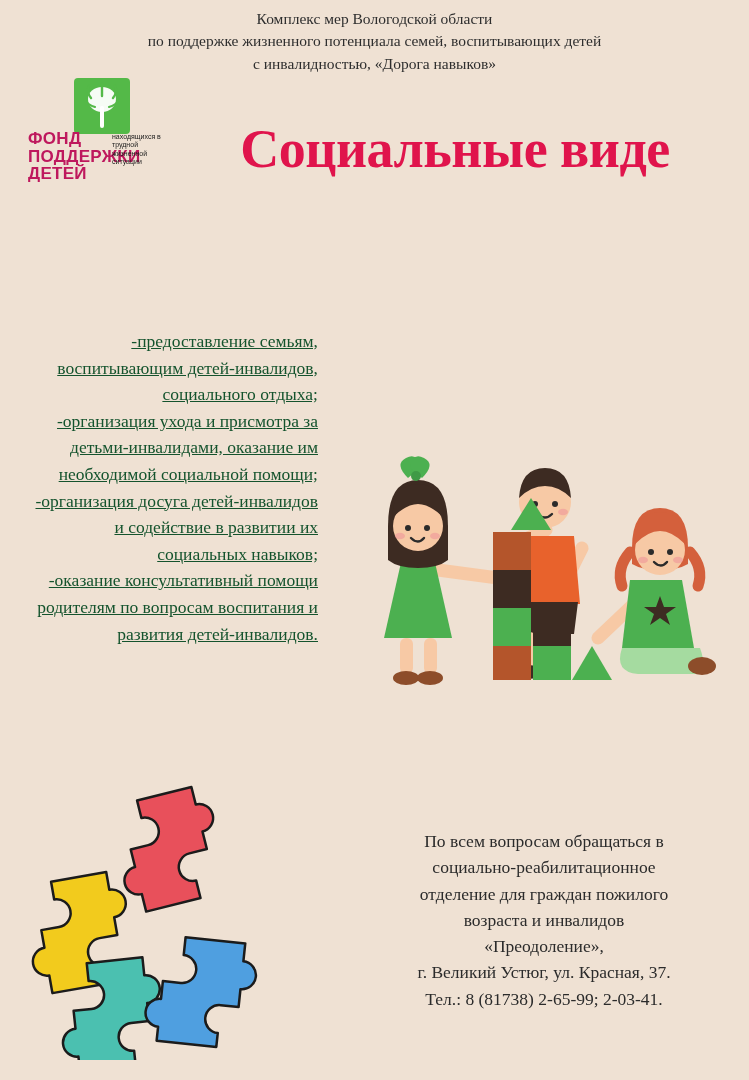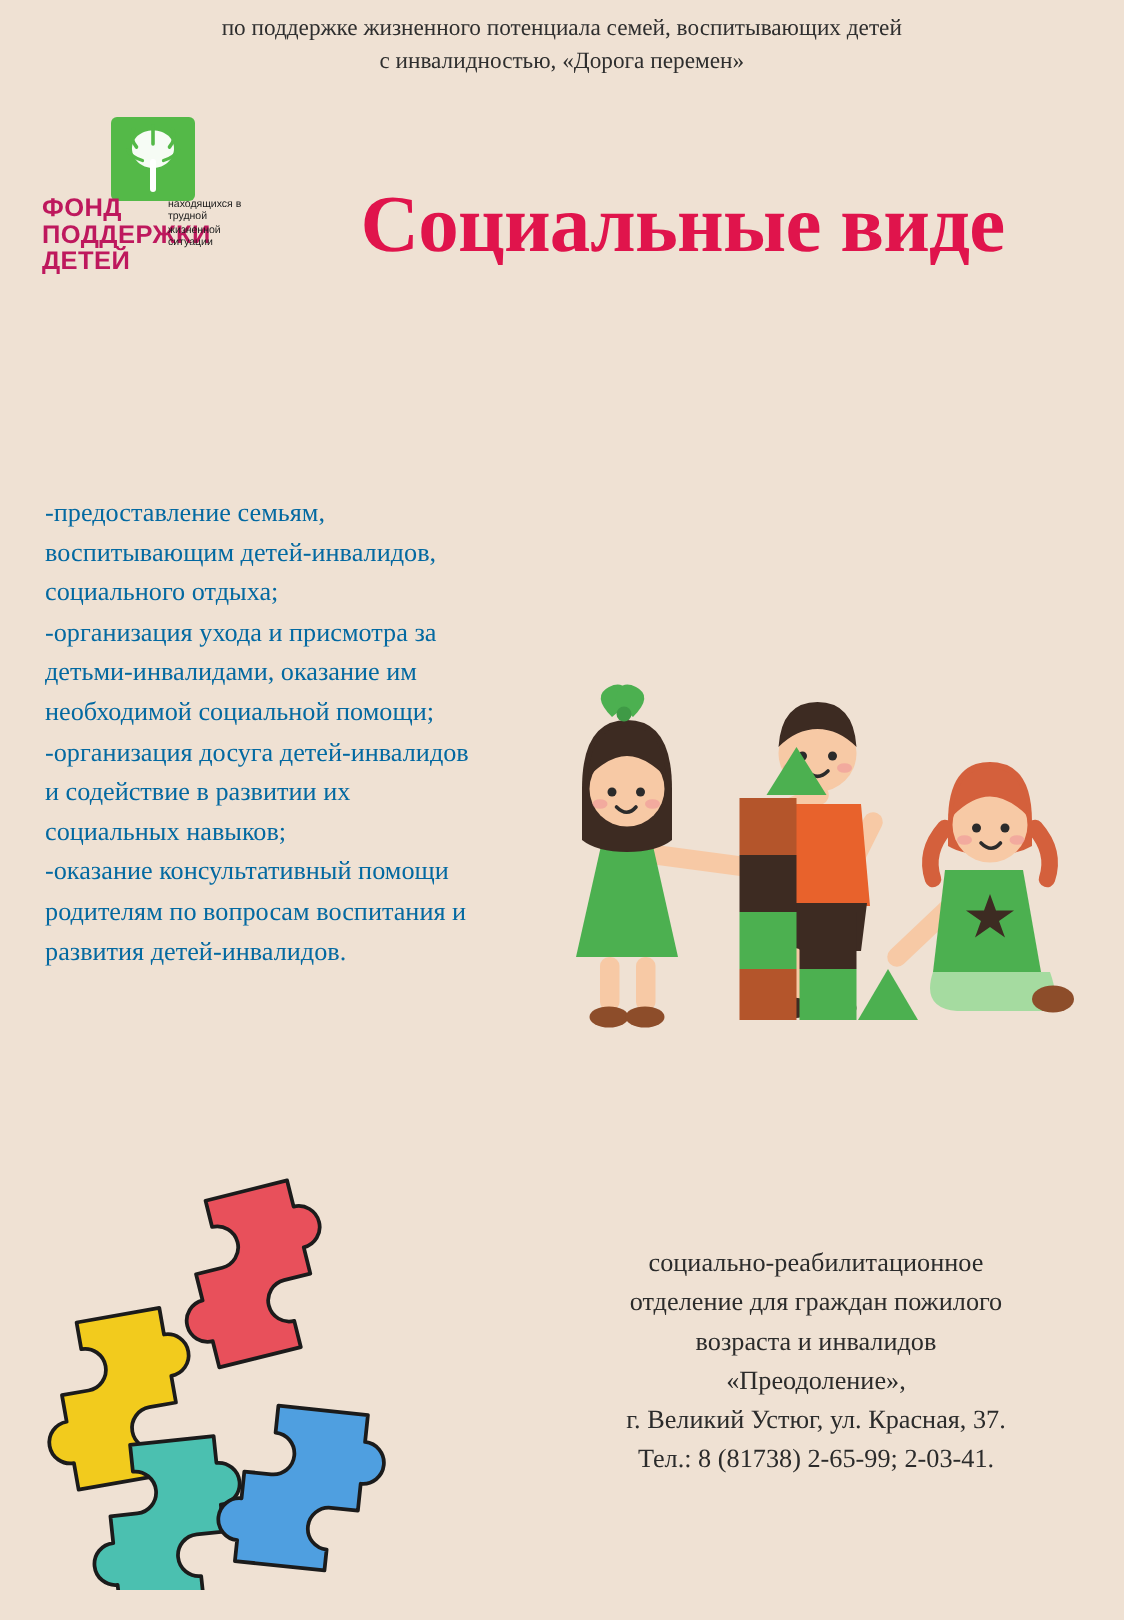--- a/index.html
+++ b/index.html
@@ -93,24 +93,25 @@
     line-height: 1.5;
     color: #2b2b2b;
   }
 
   
   .bullets {
     position: absolute;
     top: 328px;
     left: 30px;
     width: 288px;
-    text-align: left;
+    text-align: right;
     font-size: 17.5px;
     line-height: 1.52;
-    color: #0369a1;
+    color: #14532d;
+    text-decoration: underline;
   }
   .bullets p { margin: 0; }
 
   
   .kids {
     position: absolute;
     top: 452px;
     left: 330px;
     width: 400px;
     height: 268px;
@@ -137,22 +138,23 @@
     color: #2b2b2b;
   }
   .contact p { margin: 0; }
 </style>
 </head>
 <body>
 
 <div class="poster">
 
   <div class="header">
+    <div>Комплекс мер Вологодской области</div>
     <div>по поддержке жизненного потенциала семей, воспитывающих детей</div>
-    <div>с инвалидностью, «Дорога перемен»</div>
+    <div>с инвалидностью, «Дорога навыков»</div>
   </div>
 
   <div class="logo">
     <svg width="140" height="105" viewBox="0 0 140 105" style="position:absolute;top:0;left:0;">
       <rect x="46" y="0" width="56" height="56" rx="4" fill="#54b948"></rect>
 
       <path d="M74 48 L74 30" stroke="#ffffff" stroke-width="4" stroke-linecap="round"></path>
       <path d="M74 34 C66 34 60 28 60 21 C60 14 66 9 74 9 C82 9 88 14 88 21 C88 28 82 34 74 34 Z" fill="#ffffff" opacity="0.95"></path>
       <path d="M63 20 q-5 -6 -2 -12" stroke="#54b948" stroke-width="2.4" fill="none" stroke-linecap="round"></path>
       <path d="M74 18 q0 -8 0 -12" stroke="#54b948" stroke-width="2.4" fill="none" stroke-linecap="round"></path>
@@ -284,20 +286,21 @@
 
       <path d="M62 180
                l56 0 l0 18 a14 14 0 1 1 0 28 l0 18 l-18 0 a14 14 0 1 0 0 28 l0 14 l-56 0 l0 -14 a14 14 0 1 1 0 -28 l0 -18 l18 0 a14 14 0 1 0 0 -28 Z" fill="#4bc0b0" stroke="#1b1b1b" stroke-width="2.5" stroke-linejoin="round" transform="rotate(-6 90 232)"></path>
 
       <path d="M150 160
                l60 0 l0 18 a14 14 0 1 1 0 28 l0 18 l-18 0 a14 14 0 1 0 0 28 l0 14 l-60 0 l0 -14 a14 14 0 1 1 0 -28 l0 -18 l18 0 a14 14 0 1 0 0 -28 Z" fill="#4f9fe0" stroke="#1b1b1b" stroke-width="2.5" stroke-linejoin="round" transform="rotate(6 180 212)"></path>
     </svg>
   </div>
 
   <div class="contact">
+    <p>По всем вопросам обращаться в</p>
     <p>социально-реабилитационное</p>
     <p>отделение для граждан пожилого</p>
     <p>возраста и инвалидов</p>
     <p>«Преодоление»,</p>
     <p>г. Великий Устюг, ул. Красная, 37.</p>
     <p>Тел.: 8 (81738) 2-65-99; 2-03-41.</p>
   </div>
 
 </div>
 

